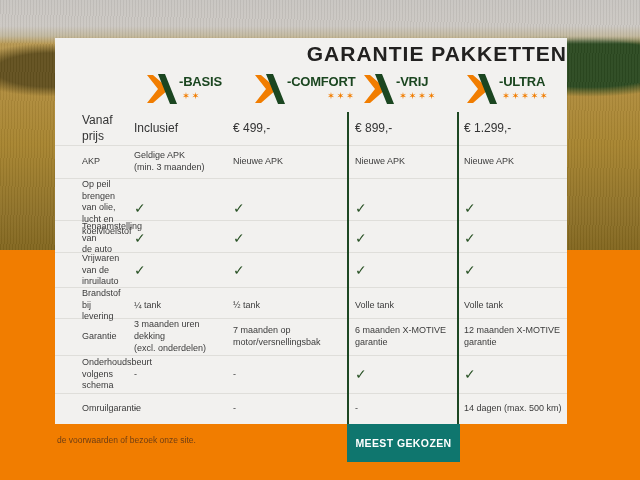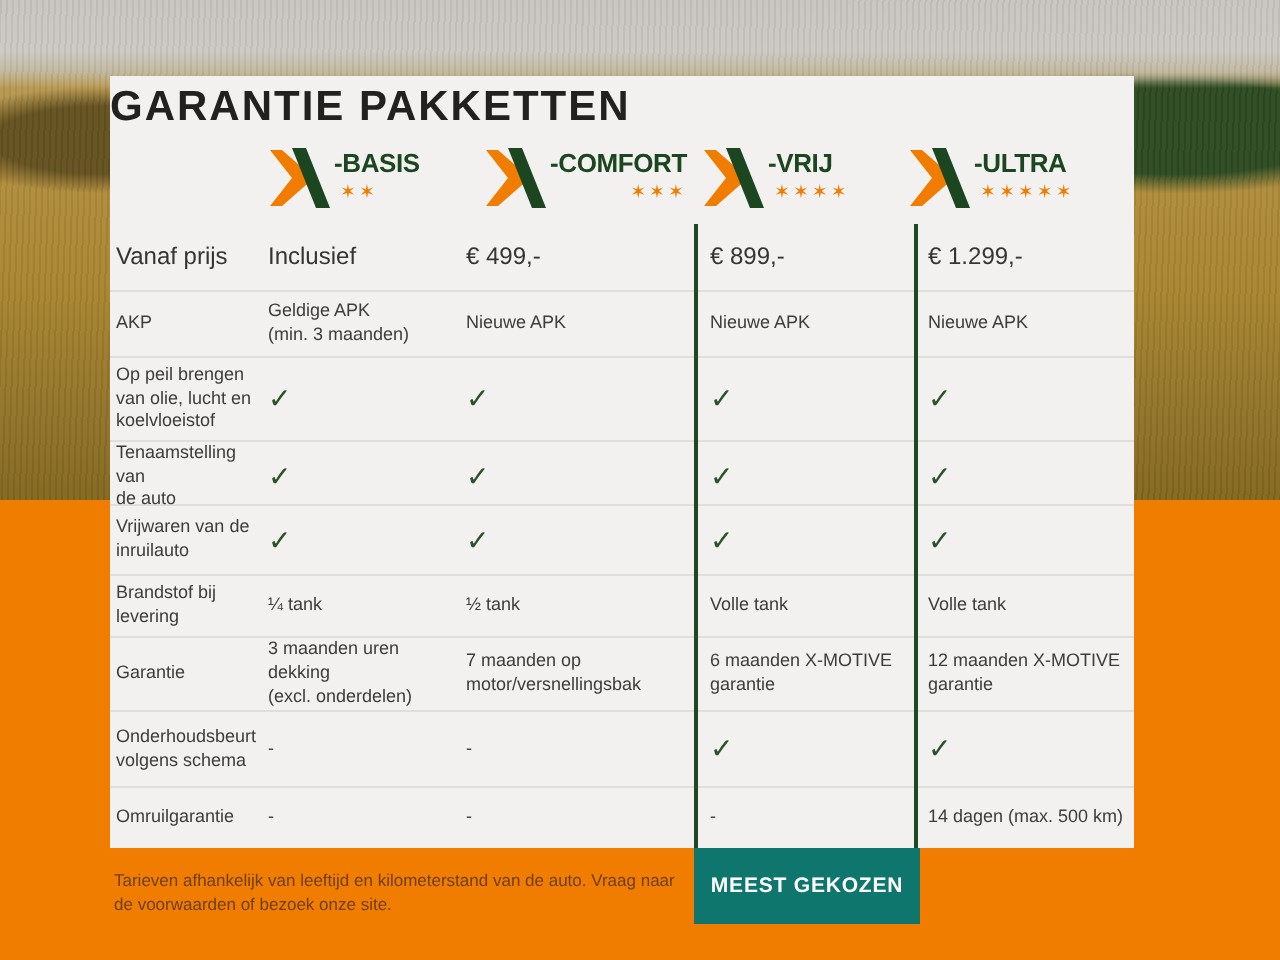--- a/index.html
+++ b/index.html
@@ -10,38 +10,38 @@
   .photo{position:absolute;left:0;top:0;width:640px;height:250px;
     background:
       repeating-linear-gradient(92deg, rgba(0,0,0,0.05) 0 1px, rgba(255,255,255,0.03) 1px 3px),
       linear-gradient(to bottom, #c8c5c1 0px, #ccc8c3 26px, #c2b89e 36px, rgba(194,184,158,0) 44px),
       radial-gradient(150px 42px at 92% 64px, #2c4a21 0 55%, rgba(44,74,33,0) 78%),
       radial-gradient(110px 34px at 8% 70px, #63511f 0 50%, rgba(99,81,31,0) 78%),
       linear-gradient(to bottom, #b99a54 36px, #b18d3e 85px, #a7842f 145px, #8e7128 215px, #82661e 250px);}
   .orange{position:absolute;left:0;top:250px;width:640px;height:230px;background:#F17D00;}
   
   .card{position:absolute;left:55px;top:38px;width:512px;height:386px;background:#F2F1EF;}
-  .title{position:absolute;left:0;top:4px;width:512px;text-align:left;
+  .title{position:absolute;left:0;top:4px;width:512px;text-align:right;
          font-size:21px;font-weight:700;letter-spacing:1px;color:#222120;}
-  .logo-strip{position:absolute;left:0;top:32px;width:548px;height:42px;}
+  .logo-strip{position:absolute;left:12px;top:32px;width:548px;height:42px;}
   .logo{position:absolute;top:2px;display:flex;align-items:flex-start;}
   .logo.slot0{left:80px;} .logo.slot1{left:188px;text-align:right;} .logo.slot2{left:297px;} .logo.slot3{left:400px;}
   .xmark{margin-top:2px;flex:0 0 auto;}
   .ltxt{display:flex;flex-direction:column;margin-left:2px;}
   .lname{font-size:13px;font-weight:700;letter-spacing:-0.2px;color:#1B4620;line-height:1.1;margin-top:3px;}
   .lstars{font-size:9.5px;font-weight:400;color:#F17D00;letter-spacing:1.5px;padding-left:3px;margin-top:1px;}
   
   .table{position:absolute;left:0;top:74px;width:512px;}
   .trow{display:grid;grid-template-columns:79px 99px 114px 110px 110px;align-items:center;
         border-top:1px solid #dfdeda;font-size:9px;color:#3c3c3c;}
   .trow.r0{border-top:none;height:33px;font-size:12px;color:#343434;}
   .trow.r1{height:33px;} .trow.r2{height:42px;} .trow.r3{height:32px;} .trow.r4{height:35px;}
   .trow.r5{height:31px;} .trow.r6{height:37px;} .trow.r7{height:38px;} .trow.r8{height:31px;}
   .cell{white-space:pre-line;line-height:1.3;padding-right:4px;}
-  .cell.label{padding-left:3px;}
+  .cell.label{padding-left:3px;margin-left:24px;}
   .trow > .cell:nth-child(4){padding-left:8px;}
   .trow > .cell:nth-child(5){padding-left:7px;}
   .cell.check{font-size:14px;color:#2a5226;}
   .hl-frame{position:absolute;left:292px;top:74px;width:112px;height:312px;
             border-left:2px solid #1E4823;border-right:2px solid #1E4823;pointer-events:none;}
   
   .btn{position:absolute;left:347px;top:424px;width:113px;height:38px;background:#0f766e;
        color:#ffffff;font-size:10.5px;font-weight:700;letter-spacing:0.4px;
        display:flex;align-items:center;justify-content:center;cursor:pointer;}
   .footer{position:absolute;left:57px;top:434px;color:#6E3E14;font-size:8.5px;line-height:1.45;}
@@ -173,16 +173,15 @@
           <div class="cell">-</div>
           <div class="cell">14 dagen (max. 500 km)</div>
         </div>
       </div>
     <div class="hl-frame"></div>
   </div>
 
   <div class="btn">MEEST GEKOZEN</div>
 
   <div class="footer">
-    <span>Tarieven afhankelijk van leeftijd en kilometerstand van de auto. Vraag naar</span>
     <span>de voorwaarden of bezoek onze site.</span>
   </div>
 </div>
 
 </body></html>

